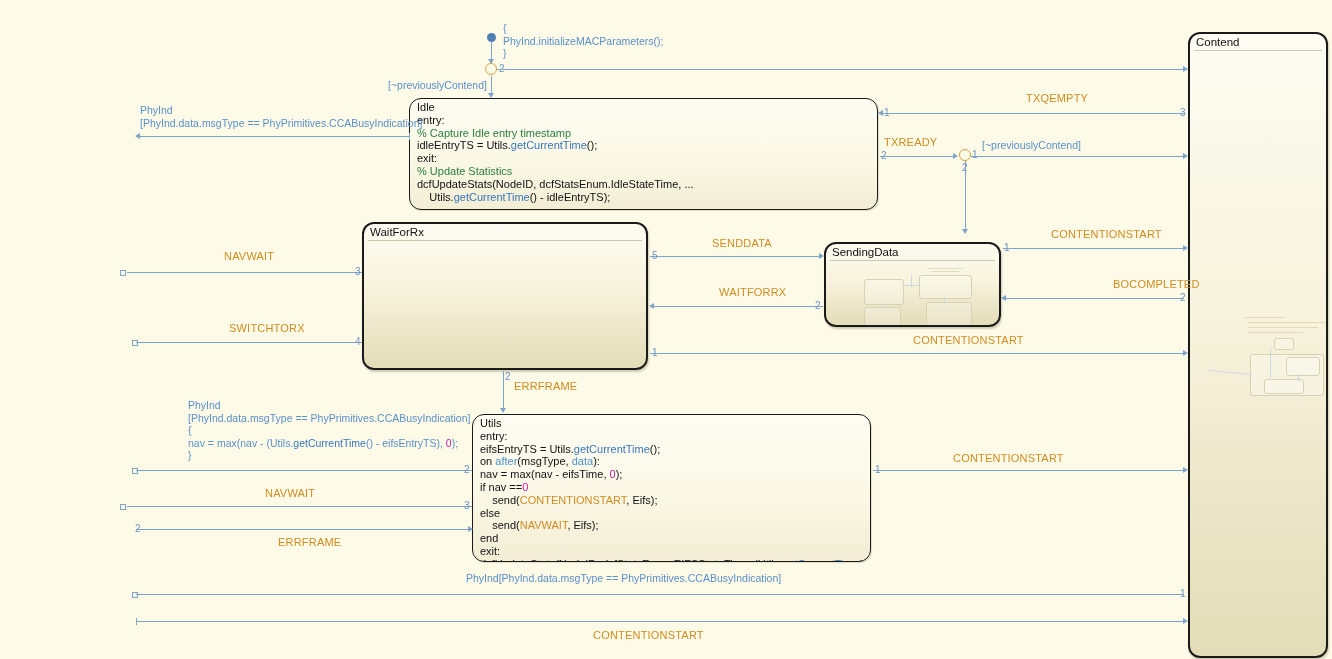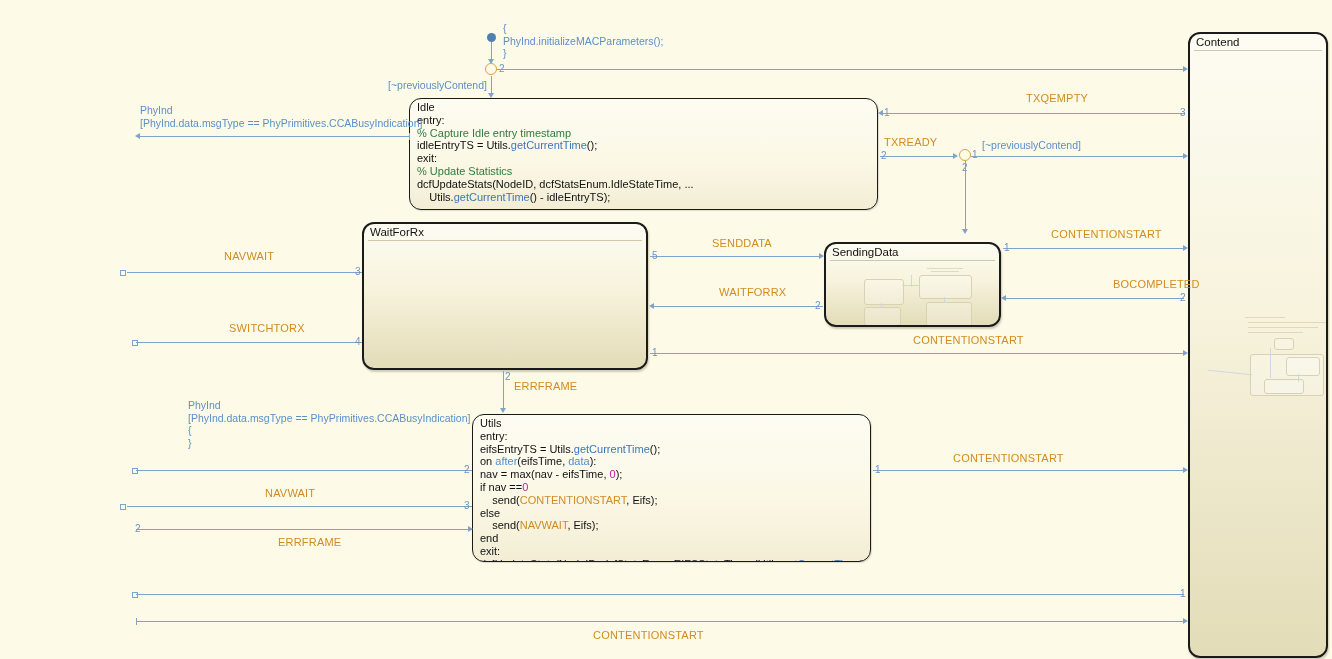--- a/index.html
+++ b/index.html
@@ -141,21 +141,21 @@
     <div class="miniline" style="left:76px;top:41px;width:18px;height:1px;"></div>
     <div class="miniline" style="left:85px;top:31px;width:1px;height:12px;"></div>
     <div class="miniline" style="left:118px;top:53px;width:1px;height:6px;"></div>
     <div class="miniline" style="left:55px;top:59px;width:1px;height:5px;"></div>
   </div>
 
   <div class="state leaf" style="left:472px;top:414px;width:399px;height:148px;">
     <div class="code"><span>Utils</span>
 <span>entry:</span>
 <span>eifsEntryTS = Utils.</span><span class="kw-blue">getCurrentTime</span><span>();</span>
-<span>on </span><span class="kw-lblue">after</span><span>(eifsTime, </span><span class="kw-lblue">data</span><span>):</span>
+<span>on </span><span class="kw-lblue">after</span><span>(msgType, </span><span class="kw-lblue">data</span><span>):</span>
 <span>nav = max(nav - eifsTime, </span><span class="kw-mag">0</span><span>);</span>
 <span>if nav ==</span><span class="kw-mag">0</span>
 <span>    send(</span><span class="kw-orange">CONTENTIONSTART</span><span>, Eifs);</span>
 <span>else</span>
 <span>    send(</span><span class="kw-orange">NAVWAIT</span><span>, Eifs);</span>
 <span>end</span>
 <span>exit:</span>
 <span>dcfUpdateStats(NodeID, dcfStatsEnum.EIFSStateTime, (Utils.</span><span class="kw-blue">getCurrentTime</span><span>() - eifsEntryTS));</span></div>
   </div>
 
@@ -244,20 +244,21 @@
 
   <span class="tlabel" style="left:514px;top:380px;">ERRFRAME</span>
   <div class="ln lnv" style="left:503px;top:371px;height:38px;"></div>
   <div class="ar ar-d" style="left:500px;top:408px;"></div>
   <span class="pnum" style="left:505px;top:371px;">2</span>
 
   <div class="clabel" style="left:188px;top:399px;">
     <div>PhyInd</div>
     <div>[PhyInd.data.msgType == PhyPrimitives.CCABusyIndication]</div>
     <div>{</div>
+    <div><span>nav = max(nav - (Utils.</span><span class="kw-blue">getCurrentTime</span><span>() - eifsEntryTS), </span><span class="kw-mag">0</span><span>);</span></div>
     <div>}</div>
   </div>
 
   <div class="ln lnh" style="left:136px;top:470px;width:336px;"></div>
   <div class="port" style="left:132px;top:468px;"></div>
   <span class="pnum" style="left:464px;top:464px;">2</span>
 
   <span class="tlabel" style="left:953px;top:452px;">CONTENTIONSTART</span>
   <div class="ln lnh" style="left:873px;top:470px;width:311px;"></div>
   <div class="ar ar-r" style="left:1183px;top:467px;"></div>
@@ -266,20 +267,21 @@
   <span class="tlabel" style="left:265px;top:487px;">NAVWAIT</span>
   <div class="ln lnh" style="left:127px;top:506px;width:345px;"></div>
   <div class="port" style="left:120px;top:504px;"></div>
   <span class="pnum" style="left:464px;top:500px;">3</span>
 
   <span class="tlabel" style="left:278px;top:536px;">ERRFRAME</span>
   <div class="ln lnh" style="left:136px;top:529px;width:336px;"></div>
   <div class="ar ar-r" style="left:468px;top:526px;"></div>
   <span class="pnum" style="left:135px;top:523px;">2</span>
 
+  <span class="clabel" style="left:466px;top:572px;">PhyInd[PhyInd.data.msgType == PhyPrimitives.CCABusyIndication]</span>
   <div class="ln lnh" style="left:136px;top:594px;width:1048px;"></div>
   <div class="port" style="left:132px;top:592px;"></div>
   <span class="pnum" style="left:1180px;top:588px;">1</span>
 
   <span class="tlabel" style="left:593px;top:629px;">CONTENTIONSTART</span>
   <div class="ln lnh" style="left:136px;top:621px;width:1048px;"></div>
   <div class="tick" style="left:136px;top:618px;"></div>
   <div class="ar ar-r" style="left:1183px;top:618px;"></div>
 
 </div>

